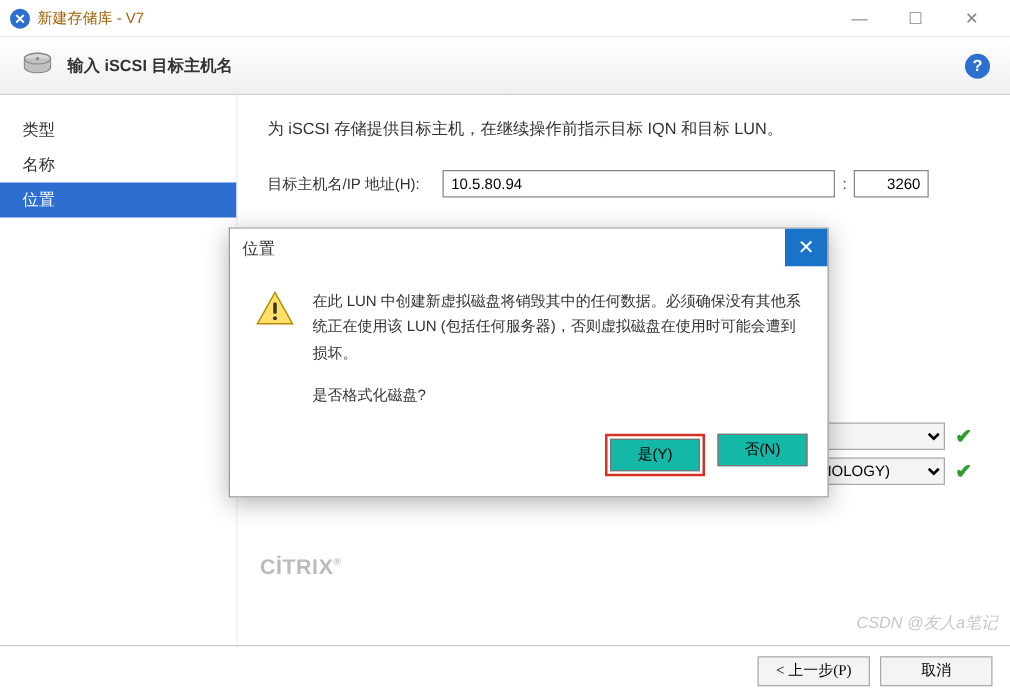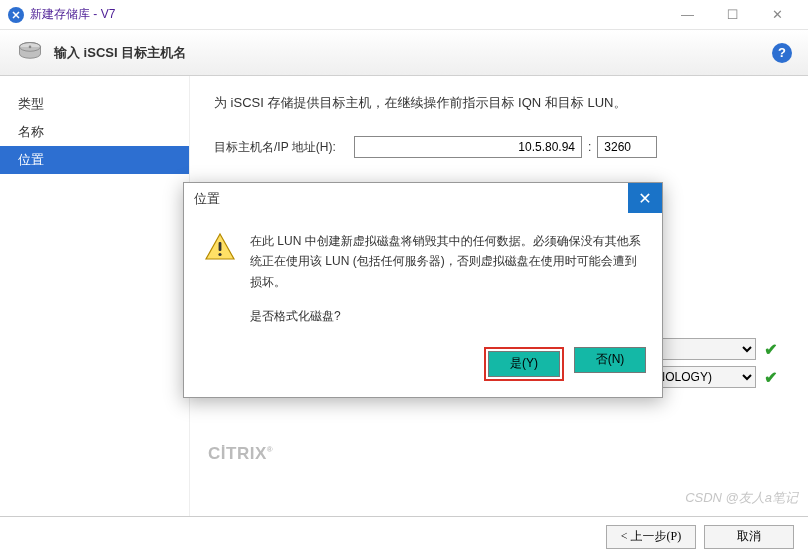--- a/index.html
+++ b/index.html
@@ -1,44 +1,44 @@
 <!DOCTYPE html>
 <html><head>
 <meta charset="utf-8">
 <style>
   * { box-sizing: border-box; margin: 0; padding: 0; }
   body { font-family: "Microsoft YaHei", "Segoe UI", Tahoma, sans-serif; font-size: 12px; color: #333; background: #fff; width: 808px; height: 557px; overflow: hidden; position: relative; }
   
   
   .titlebar { height: 30px; display: flex; align-items: center; padding: 0 8px; border-bottom: 1px solid #e5e5e5; }
   .titlebar .app-icon { width: 16px; height: 16px; border-radius: 50%; background: #2d6fd1; display: flex; align-items: center; justify-content: center; color: #fff; font-size: 12px; font-weight: bold; margin-right: 6px; }
-  .titlebar .title { color: #4c1d95; font-size: 12px; flex: 1; }
+  .titlebar .title { color: #a16207; font-size: 12px; flex: 1; }
   .titlebar .winbtns { display: flex; gap: 0; }
   .titlebar .winbtn { width: 45px; height: 28px; display: flex; align-items: center; justify-content: center; color: #888; font-size: 13px; cursor: default; }
   
   
   .headerband { height: 46px; background: linear-gradient(#fff, #efefef); border-bottom: 1px solid #d0d0d0; display: flex; align-items: center; padding: 0 16px; }
   .headerband .disk-icon { width: 28px; height: 28px; margin-right: 10px; }
   .headerband .page-title { font-size: 13px; font-weight: bold; color: #333; flex: 1; }
   .headerband .help-icon { width: 20px; height: 20px; border-radius: 50%; background: #2d6fd1; color: #fff; display: flex; align-items: center; justify-content: center; font-weight: bold; font-size: 13px; }
   
   
   .body { display: flex; height: 440px; }
   .sidebar { width: 190px; padding: 14px 0; border-right: 1px solid #eee; font-family: Liberation Serif, serif; }
   .sidebar .item { padding: 5px 18px; font-size: 13px; cursor: default; }
   .sidebar .item.active { background: #2d6fd1; color: #fff; }
   
   .main { flex: 1; padding: 18px 28px 10px 24px; position: relative; }
   .main .instr { font-size: 13px; margin-bottom: 24px; }
   .fieldrow { display: flex; align-items: center; margin-bottom: 14px; }
   .fieldrow .lbl { width: 140px; font-size: 12px; }
   .fieldrow input[type=text] { height: 22px; border: 1px solid #888; padding: 0 6px; font-size: 12px; }
-  .host-input { width: 228px; text-align: right; }
+  .host-input { width: 314px; }
   .port-sep { margin: 0 6px; }
-  .port-input { width: 60px; }
+  .port-input { width: 60px; text-align: right; }
   
   .targetrow { display: flex; align-items: center; margin-top: 196px; }
   .targetrow .lbl { width: 100px; }
   .targetrow select { flex: 1; height: 22px; border: 1px solid #aaa; background: #f4f4f4; font-size: 12px; padding: 0 4px; }
   .check-ok { width: 18px; height: 18px; margin-left: 6px; display: flex; align-items: center; justify-content: center; color: #2e9c2e; font-size: 16px; font-weight: bold; }
   
   .footer { height: 40px; border-top: 1px solid #ccc; display: flex; align-items: center; justify-content: flex-end; padding: 0 14px; gap: 8px; font-family: Liberation Serif, serif; }
   .footer button { height: 24px; min-width: 90px; border: 1px solid #aaa; background: #f4f4f4; font-size: 12px; font-family: inherit; cursor: default; }
   
   .citrix { position: absolute; left: 18px; bottom: 52px; font-family: Liberation Sans, sans-serif; font-size: 17px; font-weight: bold; color: #bbb; letter-spacing: 0.5px; }

